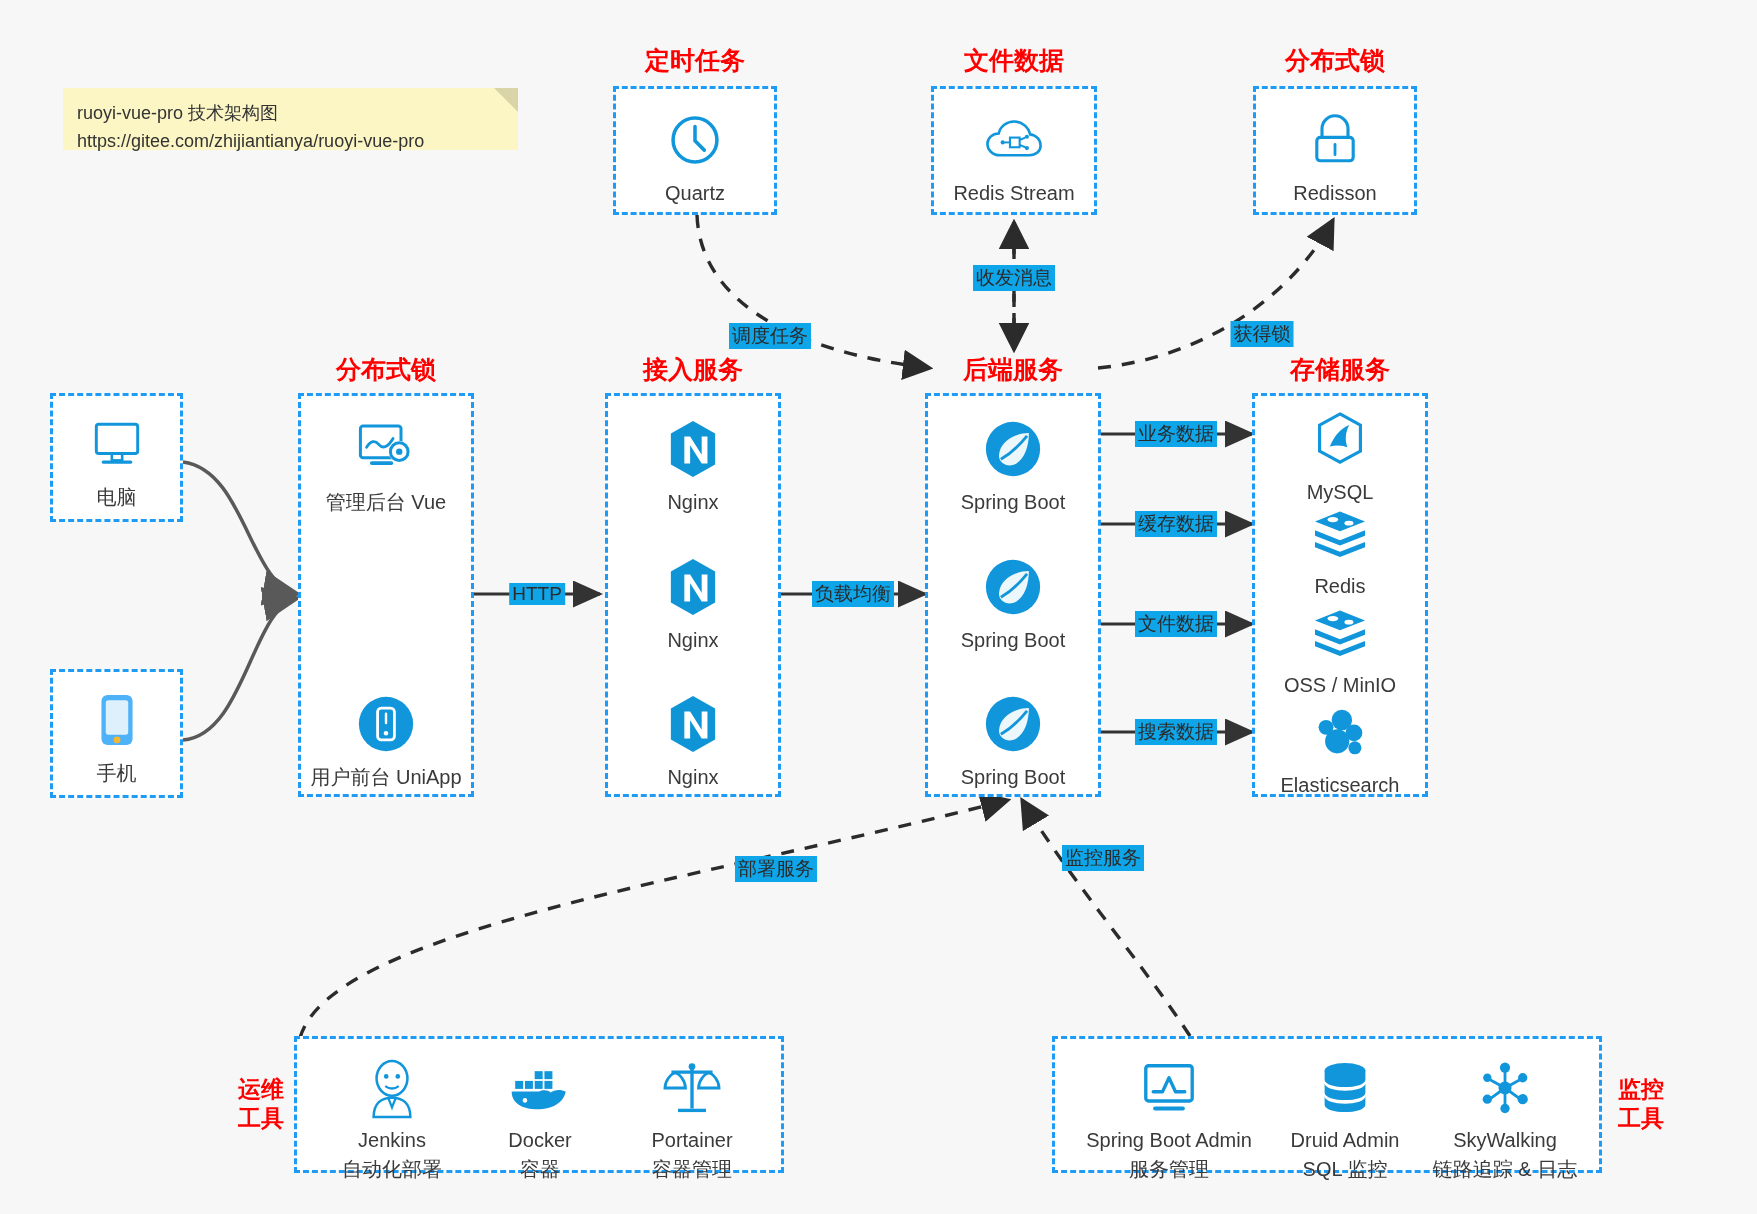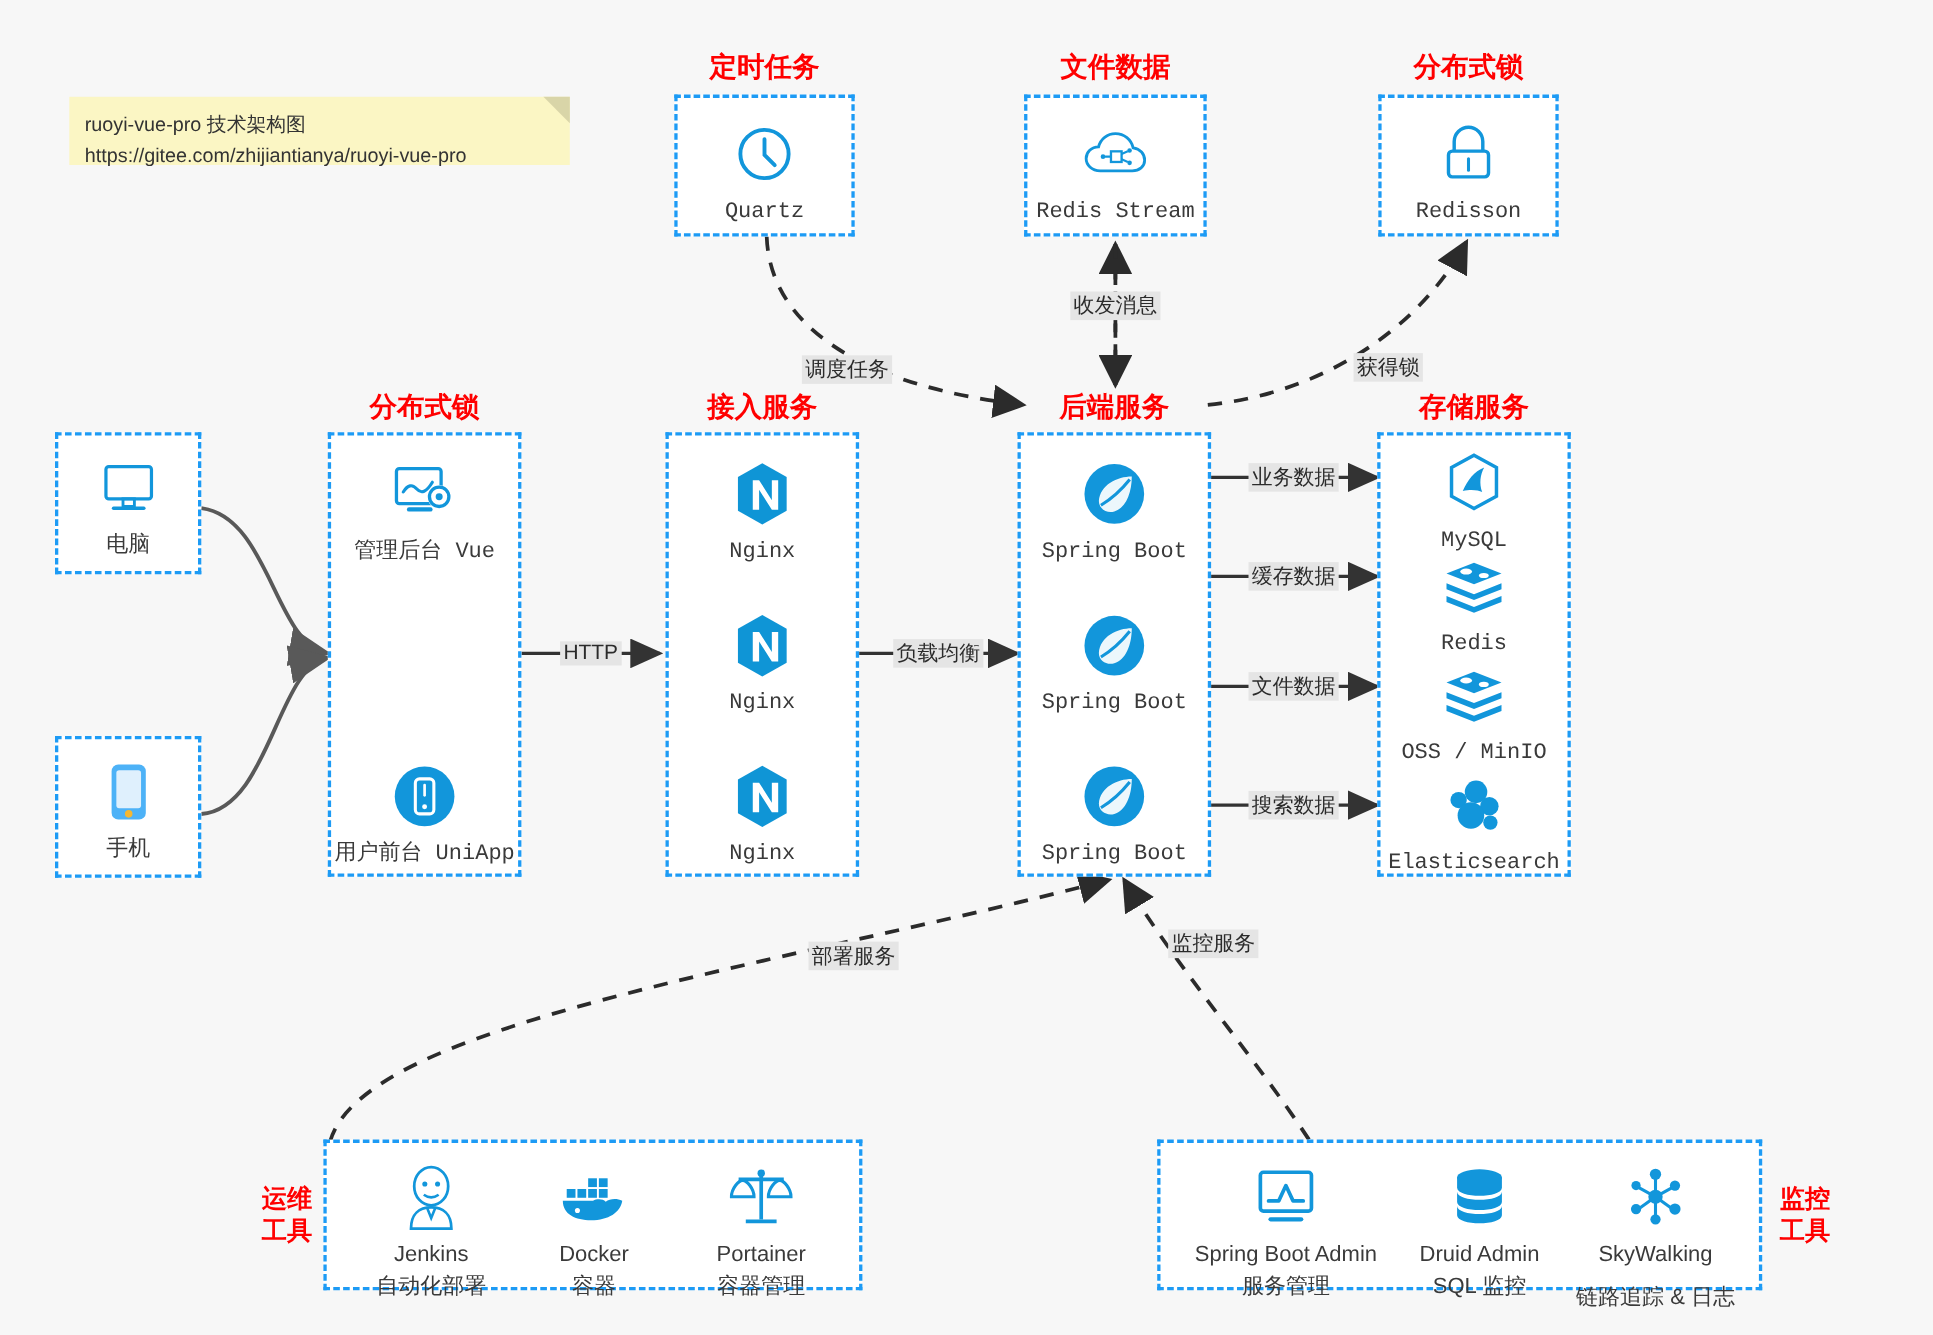--- a/index.html
+++ b/index.html
@@ -38,30 +38,30 @@
   }
   .side-title{
     position:absolute;color:#ff0000;font-weight:bold;font-size:23px;
     line-height:1.25;text-align:center;white-space:pre-line;
   }
 
   
   .node{position:absolute;text-align:center;width:100%;left:0;}
   .node .ico{height:62px;display:flex;align-items:center;justify-content:center;}
   .node .cap{
-    margin-top:9px;font-size:20px;color:#3a3a3a;line-height:1.3;white-space:nowrap;font-family:Liberation Mono, monospace;
+    margin-top:9px;font-size:20px;color:#3a3a3a;line-height:1.3;white-space:nowrap;
   }
 
   .cell{position:absolute;text-align:center;}
   .cell .ico{height:66px;display:flex;align-items:center;justify-content:center;}
   .cell .cap{margin-top:6px;font-size:20px;color:#3a3a3a;line-height:1.35;white-space:nowrap;}
 
   
   .elabel{
-    position:absolute;background:#e5e5e5;
+    position:absolute;background:#0ea5e9;
     font-size:19px;color:#2b2b2b;white-space:nowrap;
     padding:0 3px;transform:translate(-50%,-50%);
   }
 </style>
 </head>
 <body>
 
 <div id="stage">
 
   <div class="note">
@@ -426,19 +426,19 @@
             <circle cx="30" cy="7" r="5.5"></circle>
               <circle cx="49" cy="18" r="5"></circle>
             <circle cx="49" cy="41" r="5.5"></circle>
               <circle cx="30" cy="51" r="5"></circle>
             <circle cx="11" cy="41" r="5"></circle>
               <circle cx="11" cy="18" r="4.5"></circle>
           </g>
         </svg>
       </div>
       <div class="cap">SkyWalking</div>
-      <div class="cap" style="margin-top:12px;">链路追踪 &amp; 日志</div>
+      <div class="cap" style="margin-top:2px;">链路追踪 &amp; 日志</div>
     </div>
   </div>
   <div class="side-title" style="left:1610px;top:1075px;width:62px;">监控
 工具</div>
 
 </div>
 
 </body></html>

